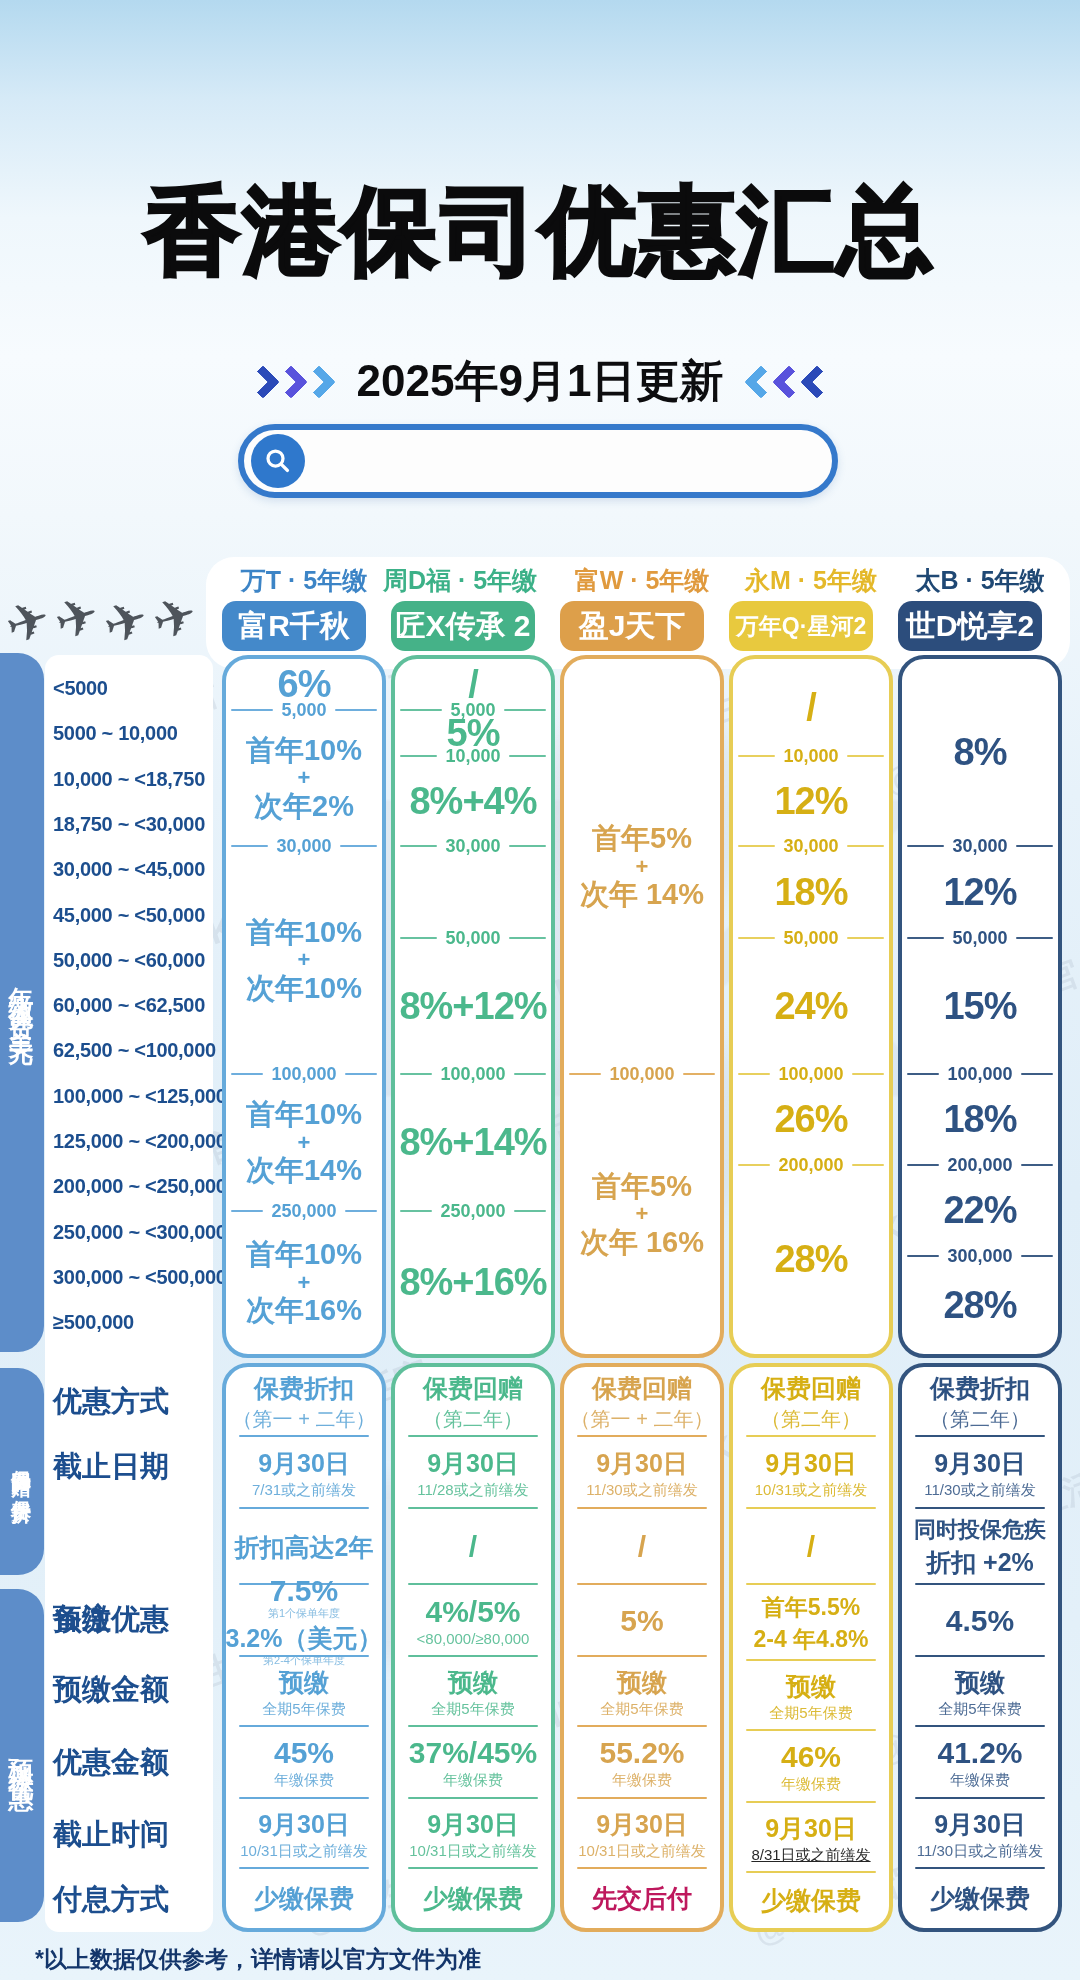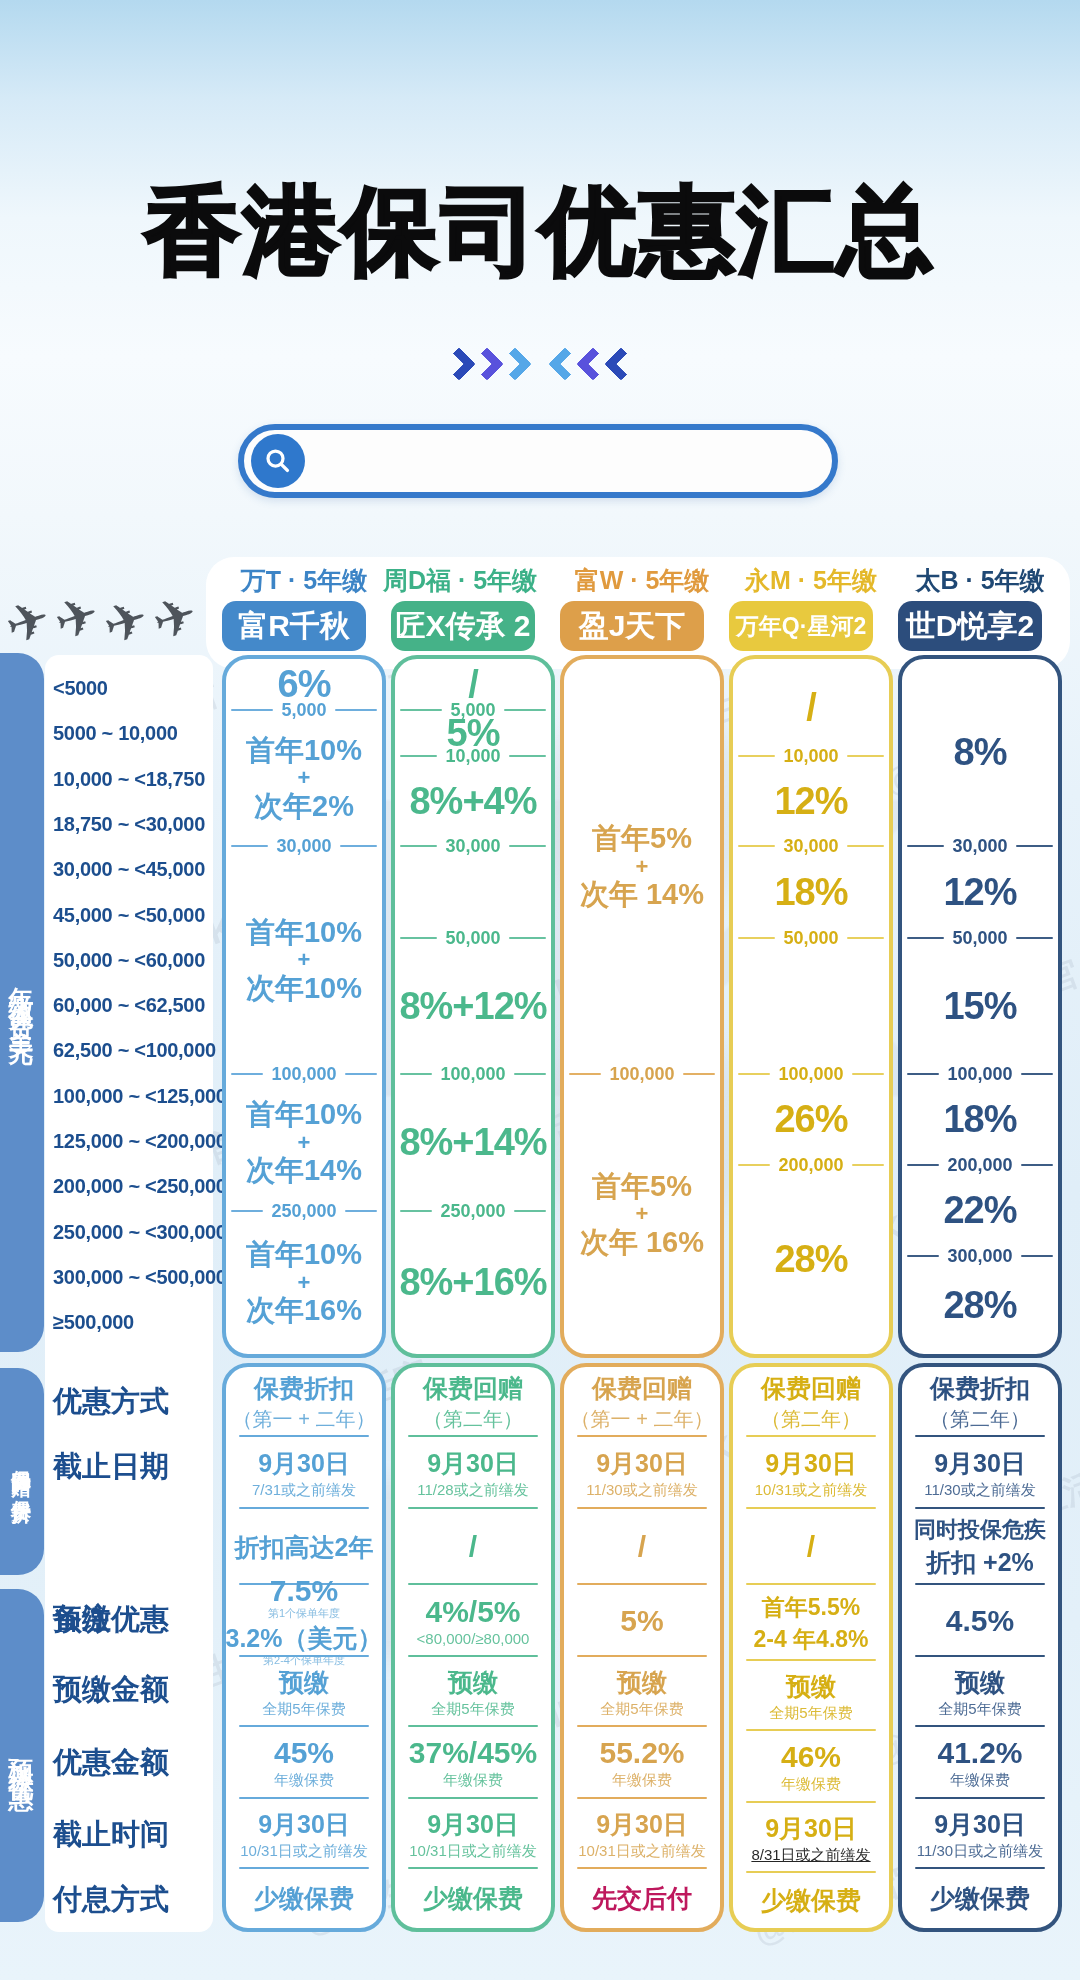--- a/index.html
+++ b/index.html
@@ -94,20 +94,21 @@
   <div class="blob" style="left:240px;top:1480px;width:300px;height:180px;border-radius:30px;"></div>
 
   <div class="abs title">香港保司优惠汇总</div>
 
   <div class="abs subtitle">
     <span class="chgrp" id="chev-right">
         <span class="ch r" style="border-color: rgb(43, 74, 184);"></span>
         <span class="ch r" style="border-color: rgb(89, 82, 220);"></span>
         <span class="ch r" style="border-color: rgb(85, 167, 232);"></span>
       </span>
+    <span class="txt">2025年9月1日更新</span>
     <span class="chgrp" id="chev-left">
         <span class="ch l" style="border-color: rgb(85, 167, 232);"></span>
         <span class="ch l" style="border-color: rgb(89, 82, 220);"></span>
         <span class="ch l" style="border-color: rgb(43, 74, 184);"></span>
       </span>
   </div>
 
   <div class="abs searchbar">
     <span class="search-circle">
       <svg width="30" height="30" viewBox="0 0 24 24" fill="none">
@@ -401,20 +402,23 @@
           <div class="ln"></div>
         </div>
         <div class="tval" style="top: 187px; height: 92px; color: rgb(214, 175, 20);">
           <div>18%</div>
         </div>
         <div class="tdiv" style="top: 268px;">
           <div class="ln"></div>
           <div class="num">50,000</div>
           <div class="ln"></div>
         </div>
+        <div class="tval" style="top: 279px; height: 136px; color: rgb(214, 175, 20);">
+          <div>24%</div>
+        </div>
         <div class="tdiv" style="top: 404px;">
           <div class="ln"></div>
           <div class="num">100,000</div>
           <div class="ln"></div>
         </div>
         <div class="tval" style="top: 415px; height: 91px; color: rgb(214, 175, 20);">
           <div>26%</div>
         </div>
         <div class="tdiv" style="top: 495px;">
           <div class="ln"></div>
@@ -531,13 +535,14 @@
         <div class="drow hasline" style="height: 70px;">
           <div class="d-b" style="color: rgb(46, 82, 130);">9月30日</div>
           <div class="d-s" style="color: rgb(46, 82, 130);">11/30日或之前缮发</div>
         </div>
         <div class="drow" style="flex: 1 1 0%;">
           <div class="d-b" style="color: rgb(46, 82, 130);">少缴保费</div>
         </div>
       </div>
     </div>
 
+  <div class="abs footer">*以上数据仅供参考，详情请以官方文件为准</div>
 </div>
 
 </body></html>

